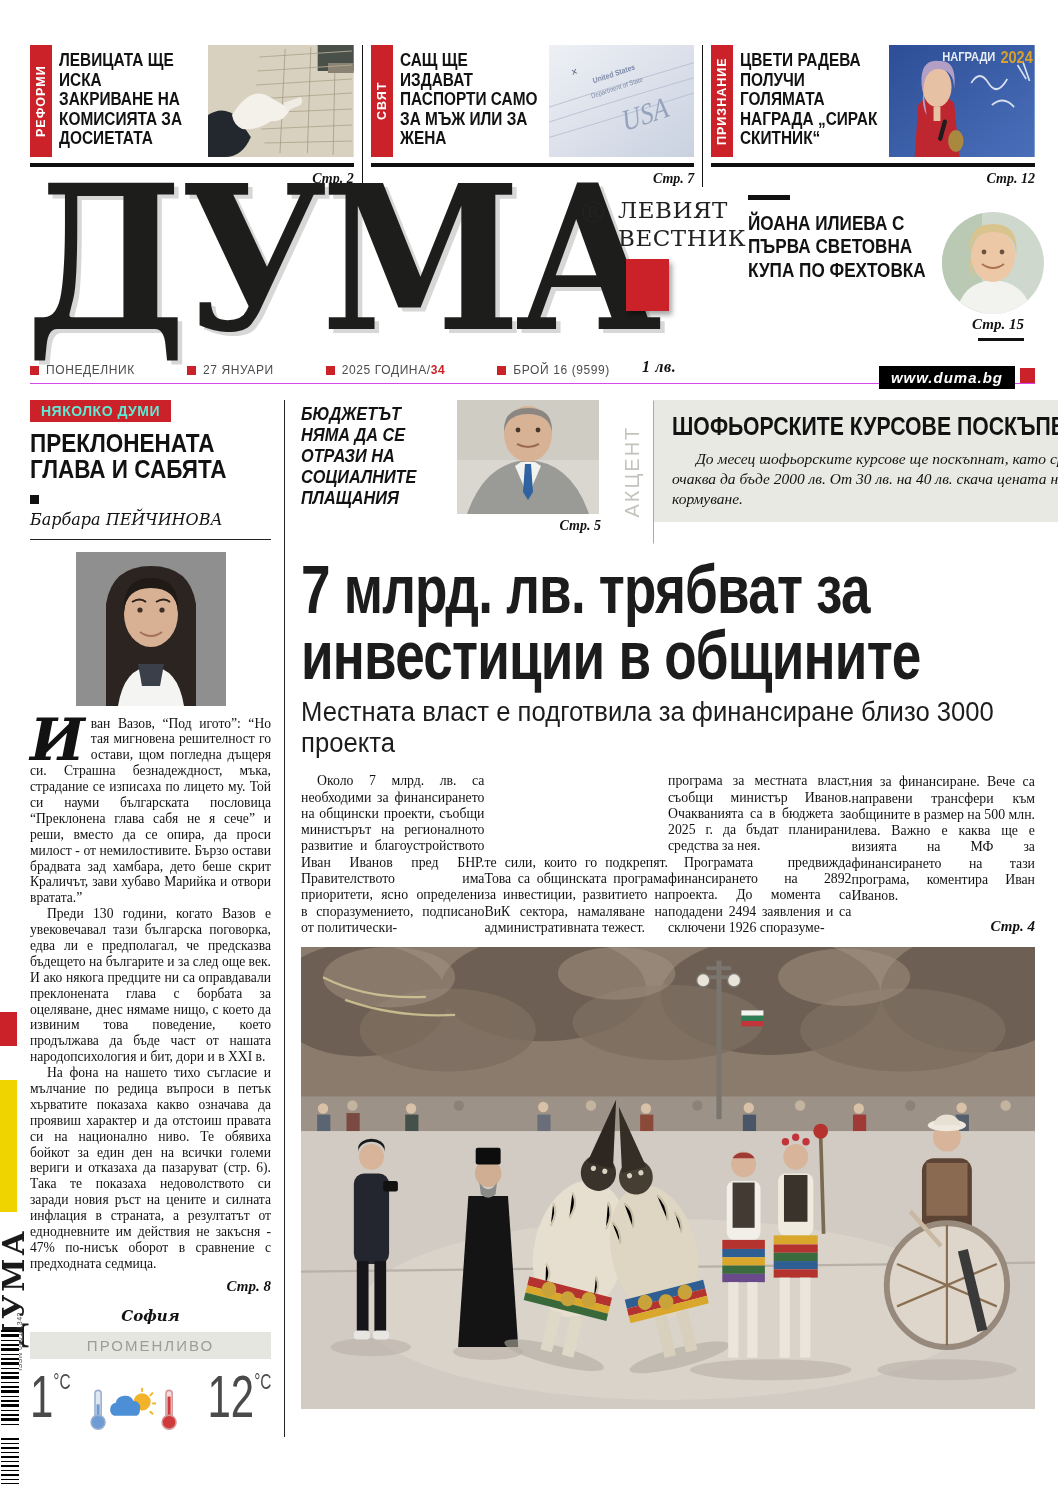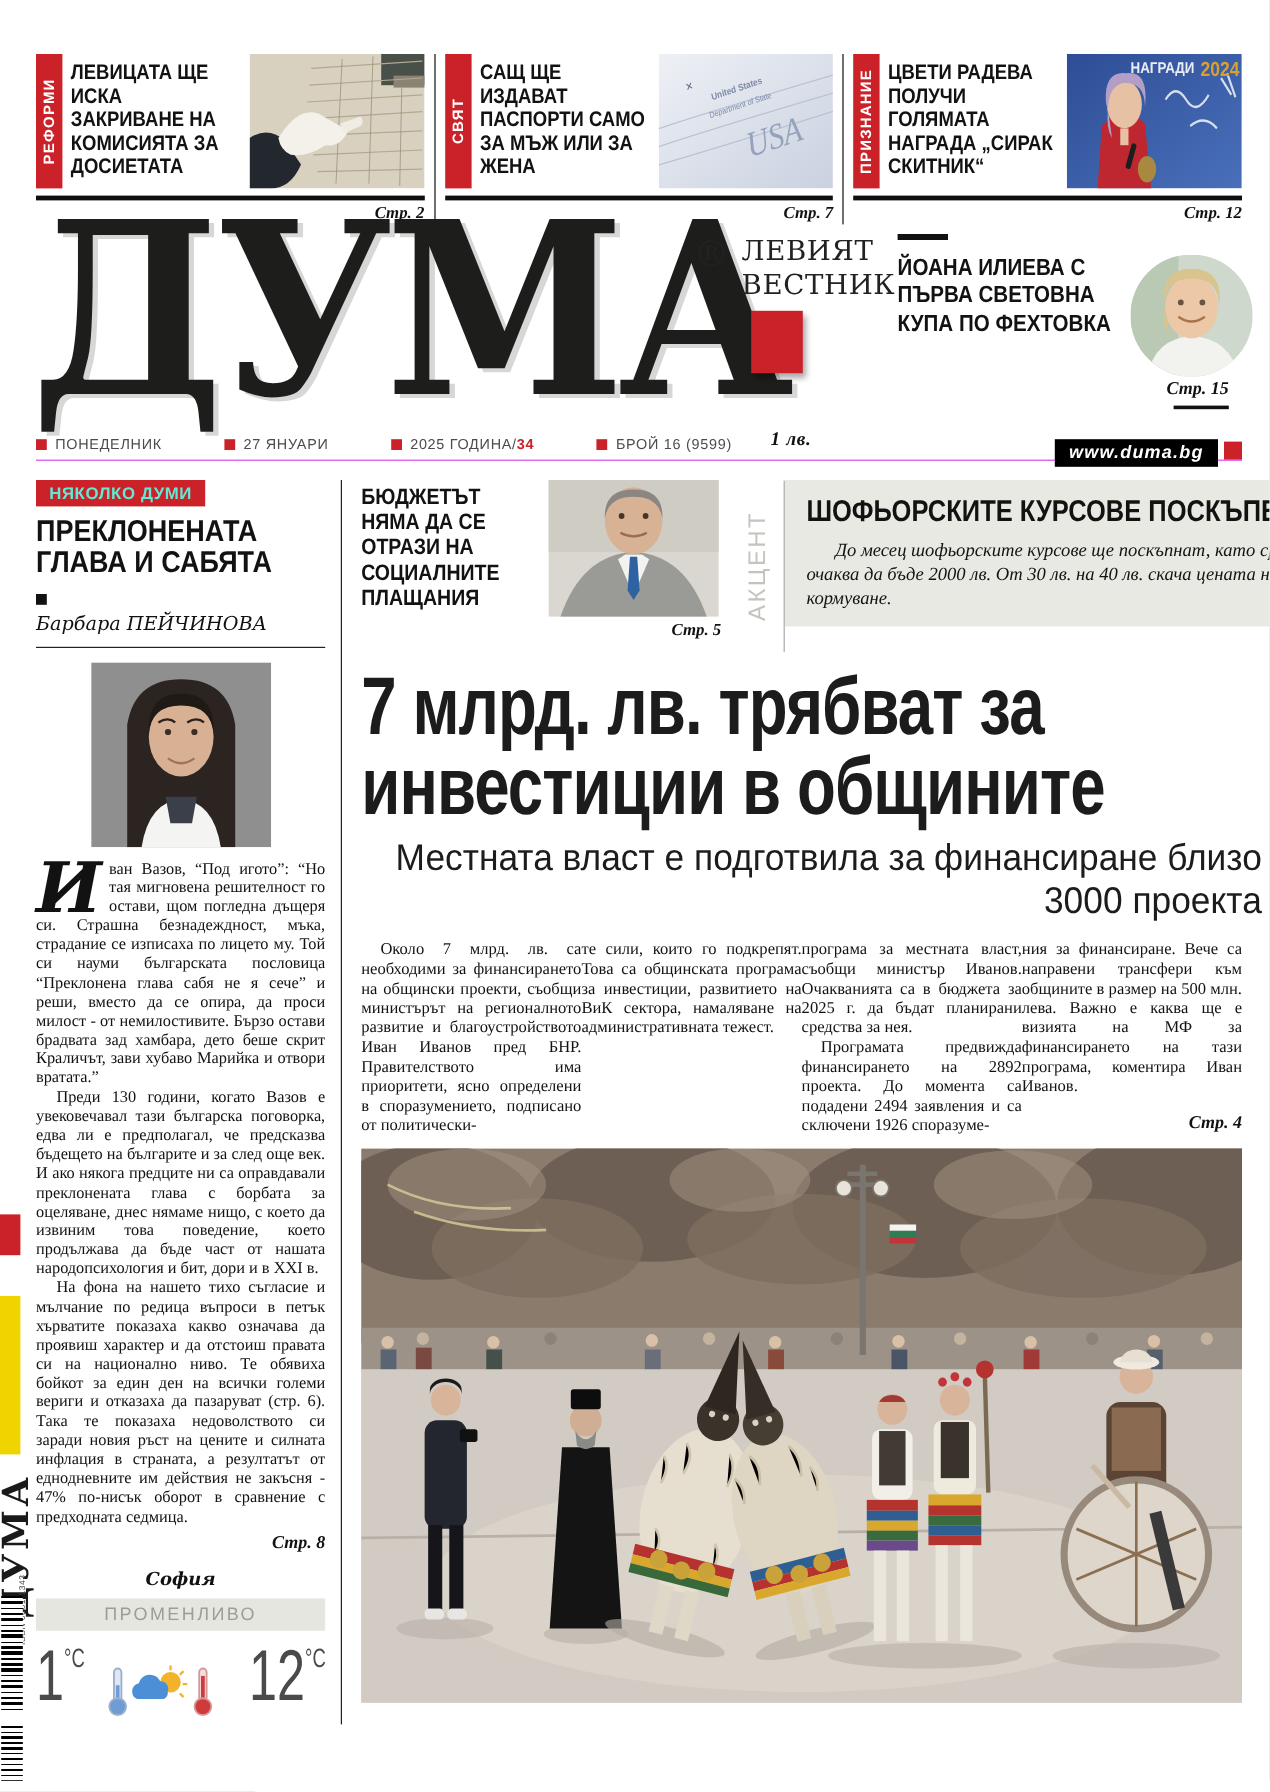--- a/index.html
+++ b/index.html
@@ -101,45 +101,45 @@
         transform:scaleX(.7);transform-origin:0 0;display:inline-block;white-space:nowrap;}
   .temp .deg{font-size:22px;vertical-align:28px;}
   .temp2{transform-origin:100% 0;}
   .w-ico{margin-top:14px;}
 
   
   .row1{display:flex;}
   .budget{width:300px;flex:none;}
   .b-inner{display:flex;gap:6px;}
   .b-title{width:150px;font-family:"Liberation Sans",sans-serif;font-weight:bold;font-size:18.5px;
-           line-height:1.13;padding-top:4px;}
+           line-height:1.13;padding-top:4px;font-style:italic;}
   .b-title .cond{width:170px;transform:scaleX(.88);}
   .b-photo{width:142px;height:114px;flex:none;}
   .b-photo svg{width:100%;height:100%;display:block;}
   .b-ref{text-align:right;font-style:italic;font-weight:bold;font-size:14px;margin-top:4px;}
   .akc-wrap{flex:1;display:flex;margin-left:10px;}
   .akc-label{width:42px;flex:none;border-left:1px solid #aaa;display:flex;align-items:center;justify-content:center;
              color:#c4c4be;font:20px "Liberation Sans",sans-serif;letter-spacing:2px;
              writing-mode:vertical-rl;transform:rotate(180deg);}
   .akc-main{flex:1;}
   .akc-box{background:#e9e9e3;padding:12px 18px 14px;}
   .akc-title{font-family:"Liberation Sans",sans-serif;font-weight:bold;font-size:25px;}
   .akc-title .cond{width:500px;transform:scaleX(.85);}
   .akc-body{font:italic 15.5px/1.28 "Liberation Serif",serif;margin-top:8px;text-indent:24px;}
   .akc-ref{text-align:right;font-style:italic;font-weight:bold;font-size:14px;margin-top:5px;}
 
   
   .headline{margin-top:14px;font-family:"Liberation Sans",sans-serif;font-weight:bold;
             font-size:68px;line-height:.97;letter-spacing:-1px;color:#1c1c1c;}
   .headline .cond{width:962px;transform:scaleX(.78);}
-  .subhead{margin-top:8px;font-family:"Liberation Sans",sans-serif;font-size:31px;color:#1c1c1c;text-align:right;}
+  .subhead{margin-top:8px;font-family:"Liberation Sans",sans-serif;font-size:27px;color:#1c1c1c;}
   .subhead .cond{width:790px;transform:scaleX(.95);}
 
   
-  .cols{display:flex;margin-top:14px;font-size:13.8px;line-height:1.18;text-align:justify;}
+  .cols{display:flex;margin-top:14px;font-size:13.8px;line-height:1.18;text-align:justify;align-items:flex-end;}
   .acol{flex:1;min-width:0;}
   .acol p{margin:0;text-indent:16px;}
   .acol p.cont{text-indent:0;}
   .m-ref{text-align:right;font-style:italic;font-weight:bold;font-size:15px;margin-top:14px;}
 
   
   .vkadr{margin-top:10px;background:#d42f36;color:#fff;text-align:center;
          font:bold 15px "Liberation Sans",sans-serif;letter-spacing:1px;padding:5px 0;}
   .photo{width:100%;height:462px;margin-top:11px;display:block;}
 </style>

